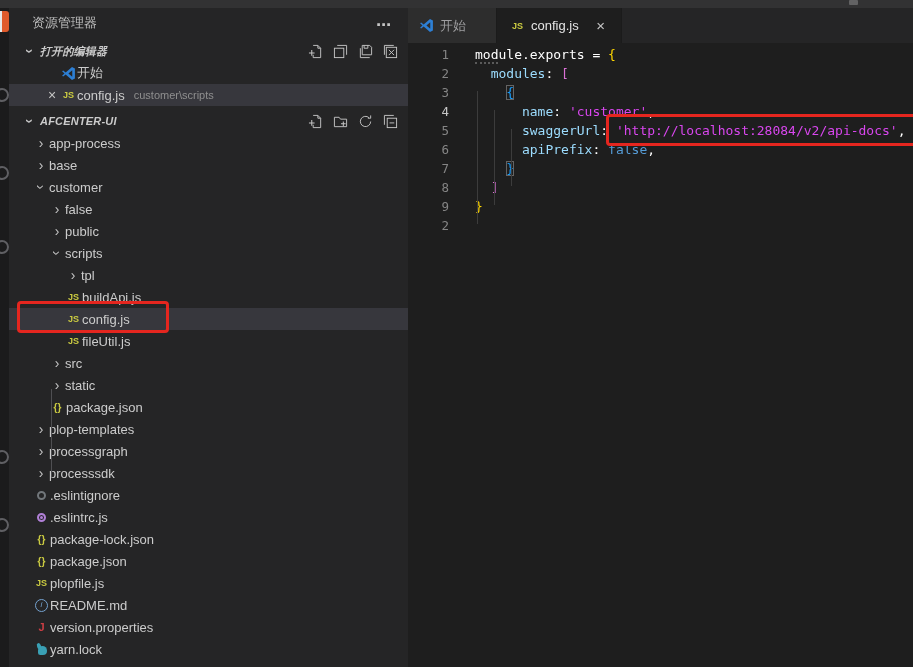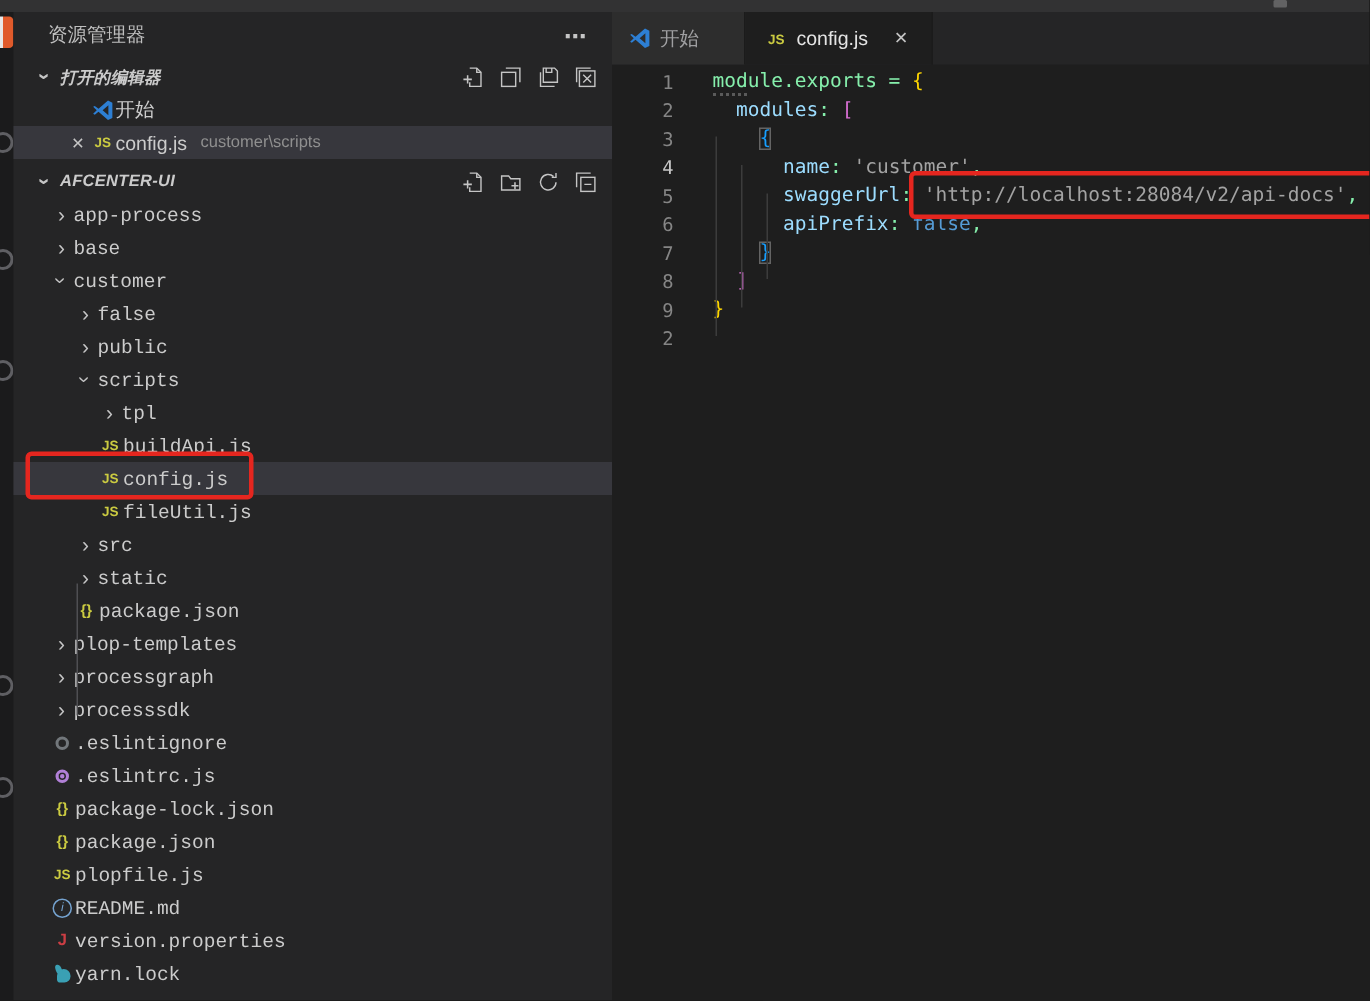--- a/index.html
+++ b/index.html
@@ -30,21 +30,21 @@
   .act-btn svg{width:15px;height:15px;}
 
   .oe-row{height:22px;display:flex;align-items:center;font-size:13px;color:#cccccc;padding-left:51px;}
   .oe-row.closable{padding-left:35px;}
   .oe-row.selected{background:#37373d;}
   .oe-close{width:16px;font-size:14px;color:#c5c5c5;cursor:pointer;text-align:center;}
   .oe-detail{margin-left:9px;font-size:11px;color:#8f8f8f;}
 
   .tree-row{height:22px;display:flex;align-items:center;font-size:13px;color:#cccccc;cursor:pointer;}
   .tree-row.selected{background:#37373d;}
-  .tree-row .lbl{white-space:nowrap;font-family:Liberation Mono, monospace;}
+  .tree-row .lbl{white-space:nowrap;}
 
   
   .fi{display:inline-flex;width:17px;height:16px;align-items:center;justify-content:center;flex:none;}
   .fi-js,.fi-json{color:#cbcb41;font-weight:bold;font-size:9px;font-family:"Liberation Sans",sans-serif;}
   .fi-json{font-size:10px;}
   .fi-java{color:#cc3e44;font-weight:bold;font-size:11px;}
   .fi-info{font-style:italic;}
   .fi-info i{width:11px;height:11px;border:1px solid #75a3d0;border-radius:50%;color:#75a3d0;font-size:8px;line-height:10px;text-align:center;font-style:italic;display:block;}
   .ring{width:9px;height:9px;border-radius:50%;border:2px solid #72777b;box-sizing:border-box;display:block;margin:auto;}
   .ring.purple{border-color:#b180d7;box-shadow:inset 0 0 0 1px #252526,inset 0 0 0 3px #b180d7;}
@@ -63,23 +63,23 @@
   .tab .fi{margin-right:5px;}
   .tab.active{background:#1e1e1e;color:#e4e4e4;}
   .tab .tab-close{margin-left:14px;font-size:15px;color:#c5c5c5;width:16px;text-align:center;}
   .tab.t1{padding:0 30px 0 10px;}
 
   .code{position:relative;padding-top:2px;font-family:"DejaVu Sans Mono","Liberation Mono",monospace;font-size:13px;line-height:19px;}
   .code-line{display:flex;height:19px;white-space:pre;}
   .ln{width:41px;text-align:right;color:#858585;flex:none;font-size:12.5px;}
   .ln.active{color:#c6c6c6;}
   .ct{margin-left:26px;}
-  .tk-plain{color:#86efac;}
+  .tk-plain{color:#ffffff;}
   .tk-key{color:#9cdcfe;}
-  .tk-str{color:#a3a3a3;}
+  .tk-str{color:#d946ef;}
   .tk-kw{color:#569cd6;text-align:center;}
   .tk-b1{color:#ffd700;}
   .tk-b2{color:#da70d6;}
   .tk-b3{color:#179fff;}
   .hint{border-bottom:2px dotted #5a5a5a;}
   .match{outline:1px solid #646464;outline-offset:-1px;}
 
   .annot{position:absolute;border:3px solid #e5261f;border-radius:4px;pointer-events:none;}
 </style>
 </head>

